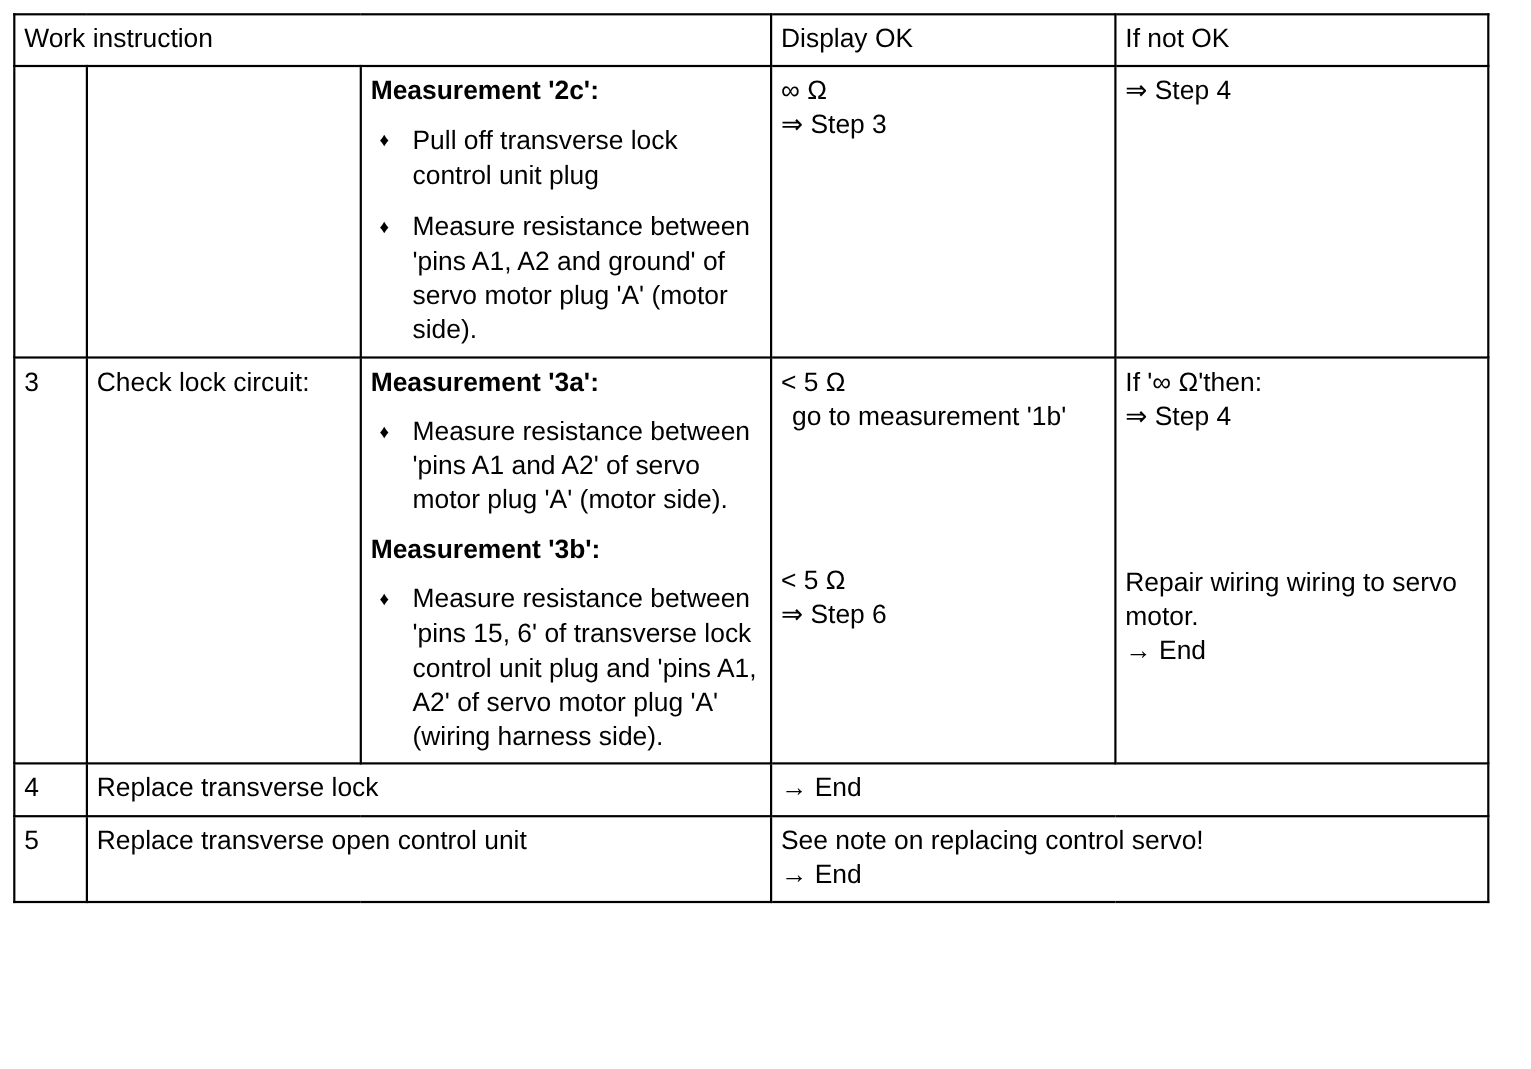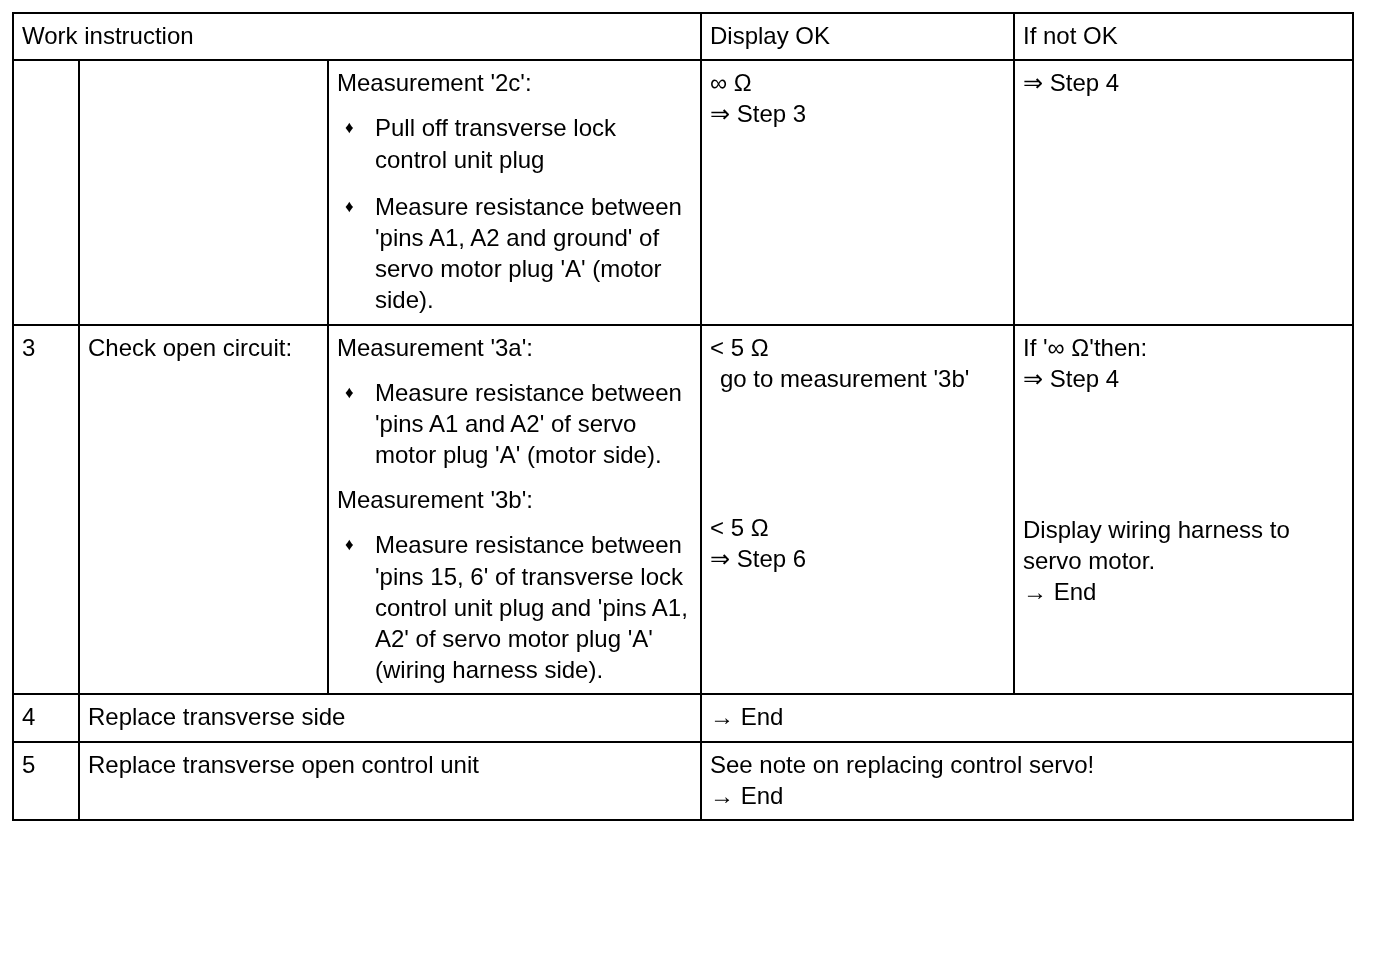--- a/index.html
+++ b/index.html
@@ -52,20 +52,21 @@
 
   .hdr {
     font-weight: bold;
     font-size: 24px;
     padding-top: 7px;
     padding-bottom: 9px;
   }
 
   .cell-title {
     margin: 0 0 14px 0;
+    font-weight: bold;
   }
   .cell-title.tight { }
 
   ul.bullets {
     list-style: none;
     margin: 0;
     padding: 0;
   }
   ul.bullets li {
     position: relative;
@@ -134,56 +135,56 @@
         <p class="blk">∞ Ω</p>
         <p class="blk">⇒ Step 3</p>
       </td>
       <td class="vpad-sm">
         <p class="blk">⇒ Step 4</p>
       </td>
     </tr>
 
     <tr>
       <td class="vpad-sm">3</td>
-      <td class="vpad-sm">Check open circuit:</td>
+      <td class="vpad-sm">Check lock circuit:</td>
       <td class="row3-detail">
         <p class="cell-title">Measurement '3a':</p>
         <ul class="bullets">
           <li>
             <span class="bul">♦</span>
             <span>Measure resistance between 'pins A1 and A2' of servo motor plug 'A' (motor side).</span>
           </li>
         </ul>
         <p class="cell-title tight" style="margin-top:14px;">Measurement '3b':</p>
         <ul class="bullets">
           <li>
             <span class="bul">♦</span>
             <span>Measure resistance between 'pins 15, 6' of transverse lock control unit plug and 'pins A1, A2' of servo motor plug 'A' (wiring harness side).</span>
           </li>
         </ul>
       </td>
       <td class="vpad-sm">
         <p class="blk">&lt; 5 Ω</p>
-        <p class="blk indent">go to measurement '3b'</p>
+        <p class="blk indent">go to measurement '1b'</p>
         <div class="spacer-3b"></div>
         <p class="blk">&lt; 5 Ω</p>
         <p class="blk">⇒ Step 6</p>
       </td>
       <td class="vpad-sm">
         <p class="blk">If '∞ Ω'then:</p>
         <p class="blk">⇒ Step 4</p>
         <div class="spacer-notok"></div>
-        <p class="blk">Display wiring harness to servo motor.</p>
+        <p class="blk">Repair wiring wiring to servo motor.</p>
         <p class="blk">→ End</p>
       </td>
     </tr>
 
     <tr>
       <td class="vpad-sm">4</td>
-      <td class="vpad-sm" colspan="2">Replace transverse side</td>
+      <td class="vpad-sm" colspan="2">Replace transverse lock</td>
       <td class="vpad-sm" colspan="2">
         <p class="blk">→ End</p>
       </td>
     </tr>
 
     <tr>
       <td class="vpad-md">5</td>
       <td class="vpad-md" colspan="2">Replace transverse open control unit</td>
       <td class="vpad-md" colspan="2">
         <p class="blk">See note on replacing control servo!</p>

